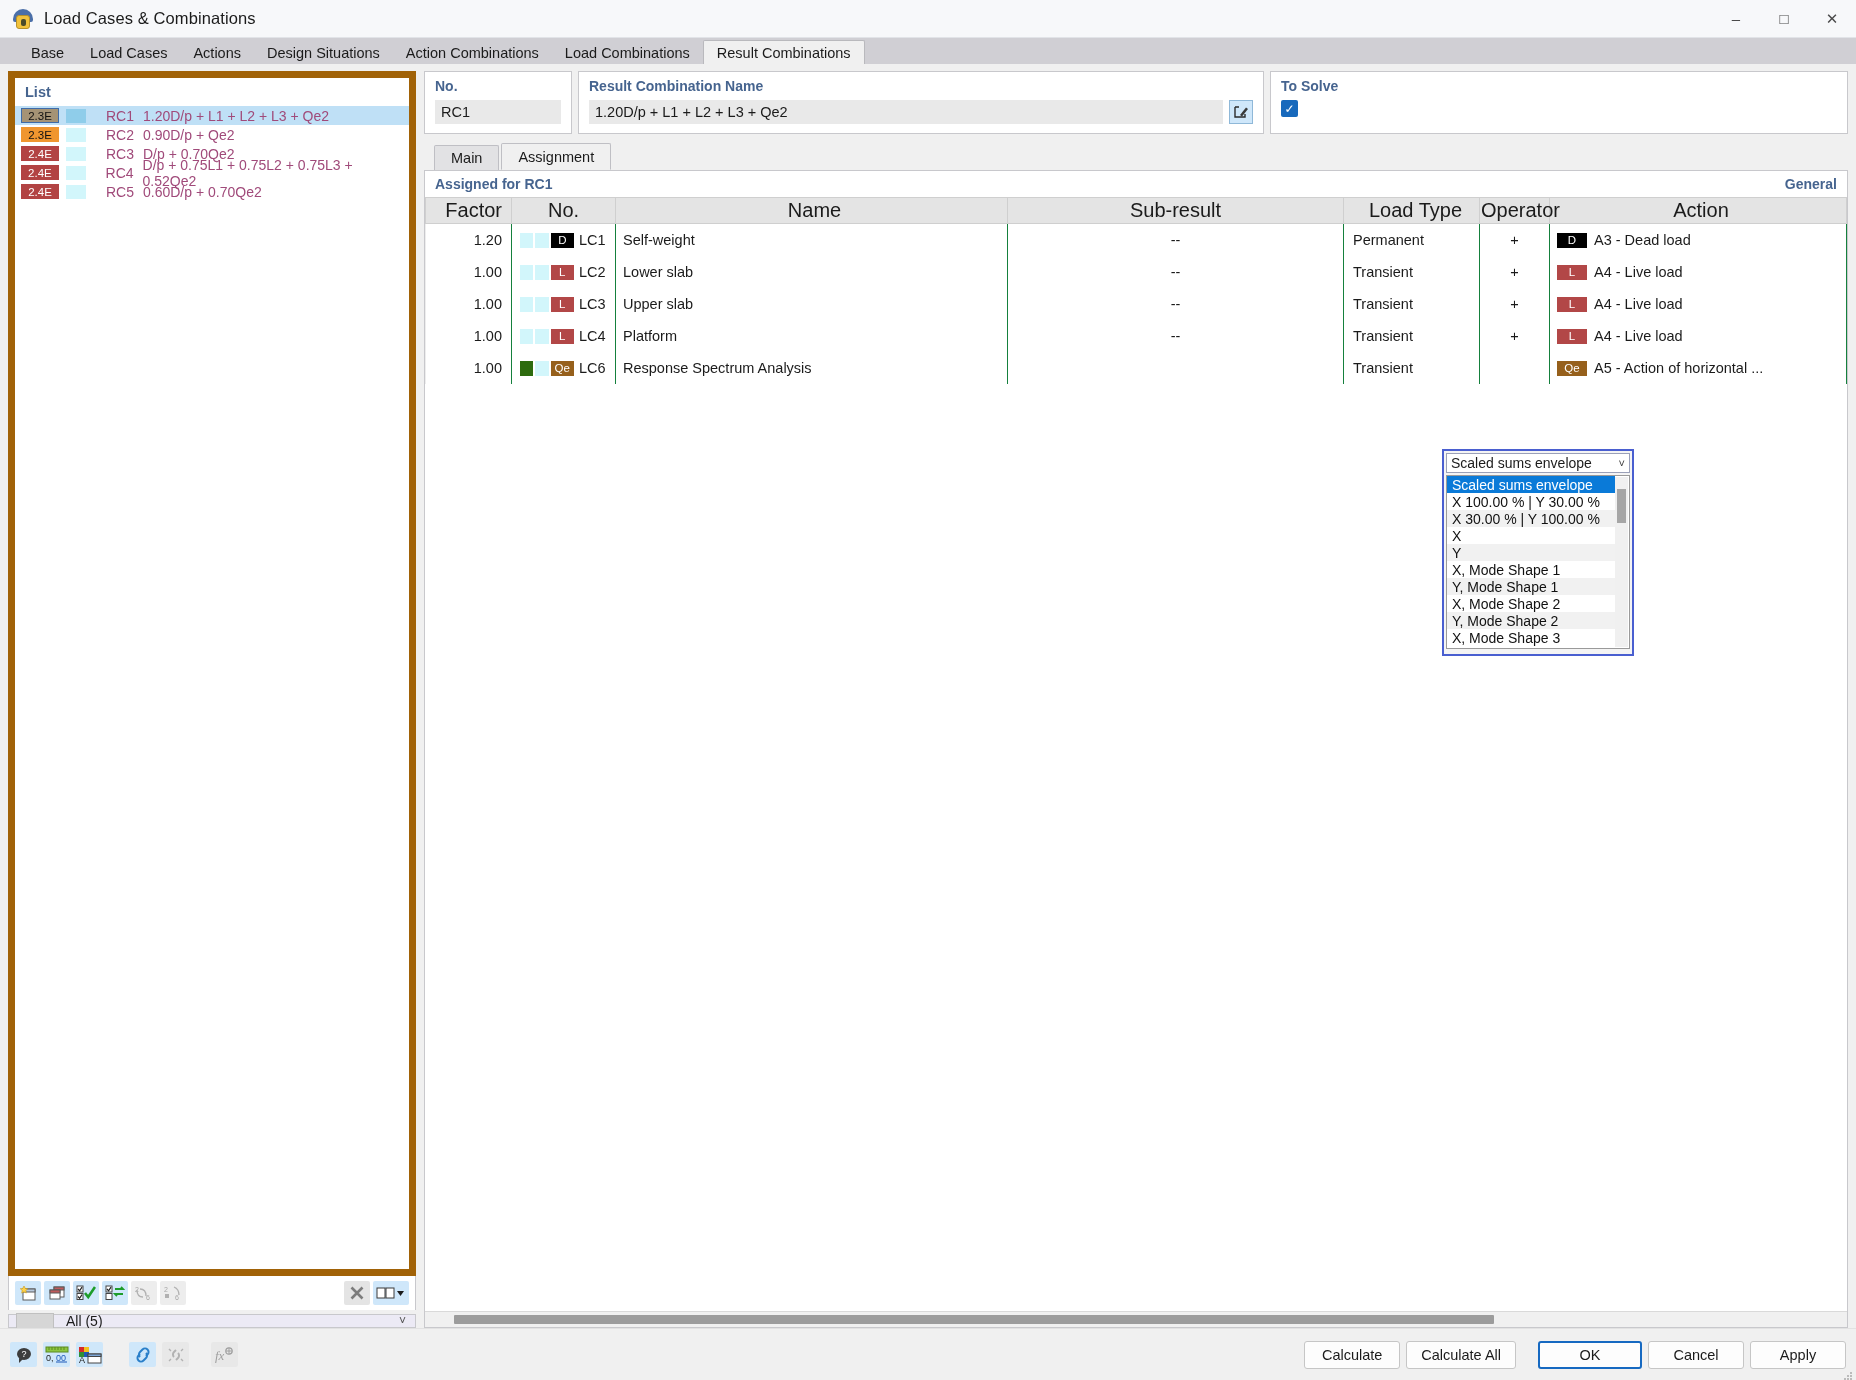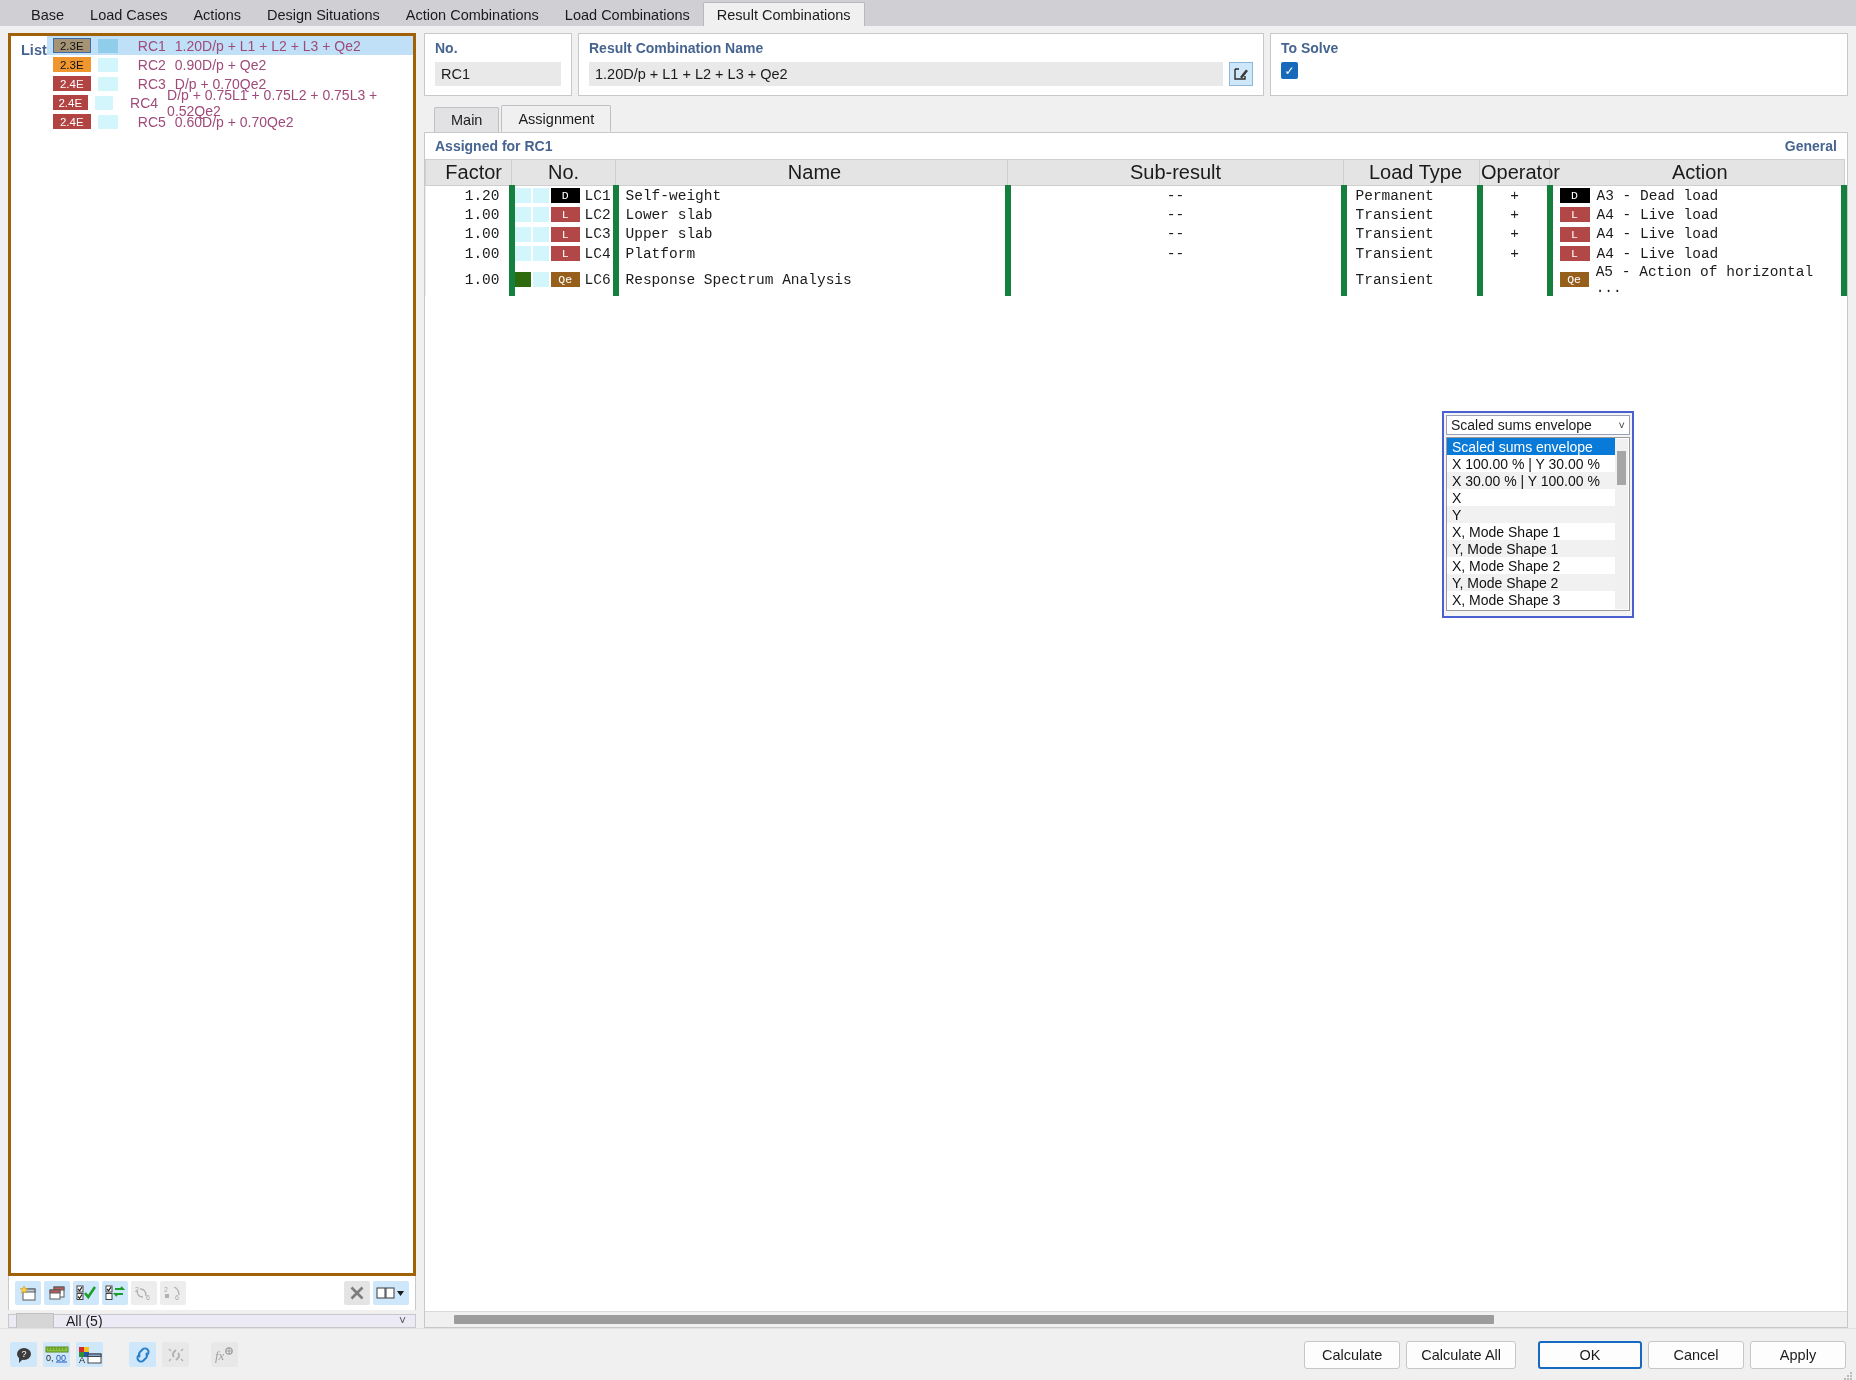--- a/index.html
+++ b/index.html
@@ -71,22 +71,22 @@
     flex: 1; display: flex; padding: 7px 8px 0 8px; gap: 8px;
     background: #f0f0f0; min-height: 0;
   }
 
   
   .left-panel {
     width: 408px; min-width: 408px;
     display: flex; flex-direction: column;
   }
   .list-box {
-    flex: 1; background: #ffffff; border: 3px solid #a16207;
-    display: flex; min-height: 0;
+    flex: 1; background: #ffffff; border: 7px solid #a16207;
+    display: flex; flex-direction: column; min-height: 0;
   }
   .list-header {
     font-size: 14.5px; font-weight: bold; color: #46648f;
     padding: 6px 0 6px 10px;
   }
   .list-rows { flex: 1; }
   .list-row {
     display: flex; align-items: center; height: 19px; font-size: 14px;
     color: #a04a7a;
   }
@@ -165,22 +165,22 @@
     display: flex; align-items: center; padding: 5px 10px 5px 10px;
     font-size: 14px; font-weight: bold; color: #46648f;
   }
   .assigned-bar .general { margin-left: auto; }
   table.grid { width: 100%; border-collapse: collapse; table-layout: fixed; }
   table.grid th {
     background: #e4e4e4; border: 1px solid #cfcfcf; border-top: 1px solid #cfcfcf;
     font-weight: normal; font-size: 20px; height: 22px; color: #1b1b1b;
   }
   table.grid td {
-    border-left: 1px solid #ededed; border-right: 6px solid #15803d;
-    height: 19.5px; font-size: 14.5px; padding: 0; vertical-align: middle; font-family: Liberation Mono, monospace;
+    border-left: 1px solid #ededed; border-right: 1px solid #15803d;
+    height: 19.5px; font-size: 14.5px; padding: 8px; vertical-align: middle;
   }
   .c-factor { width: 86px; text-align: right; padding-right: 9px !important; }
   .c-no { width: 104px; }
   .c-name { width: 392px; padding-left: 7px !important; margin-top: 7px; }
   .c-sub { width: 336px; text-align: center; }
   .c-ltype { width: 136px; padding-left: 9px !important; }
   .c-op { width: 70px; text-align: center; }
   .c-action { width: auto; padding-left: 7px !important; }
   .no-cell { display: flex; align-items: center; justify-content: flex-end; gap: 0; padding-right: 2px;}
   .mini-chip { width: 17px; height: 15px; margin-right: 2px; }
@@ -242,20 +242,32 @@
     display: flex; align-items: center; justify-content: center; font-size: 14.5px;
   }
   .fbtn.primary { border: 2px solid #1669c1; min-width: 104px; }
   .grip { position: absolute; right: 3px; bottom: 3px; width: 10px; height: 10px; }
 </style>
 </head>
 <body>
 
 <div class="window">
 
+  <div class="titlebar">
+    <div class="title-icon">
+      <div class="helmet"></div>
+        <div class="face"></div>
+        <div class="dot"></div>
+    </div>
+    <div class="title-text">Load Cases &amp; Combinations</div>
+    <div class="titlebar-spacer"></div>
+    <div class="win-btn">–</div>
+    <div class="win-btn">□</div>
+    <div class="win-btn close">✕</div>
+  </div>
 
   <div class="tabstrip">
     <div class="tab">Base</div>
     <div class="tab">Load Cases</div>
     <div class="tab">Actions</div>
     <div class="tab">Design Situations</div>
     <div class="tab">Action Combinations</div>
     <div class="tab">Load Combinations</div>
     <div class="tab active">Result Combinations</div>
   </div>

